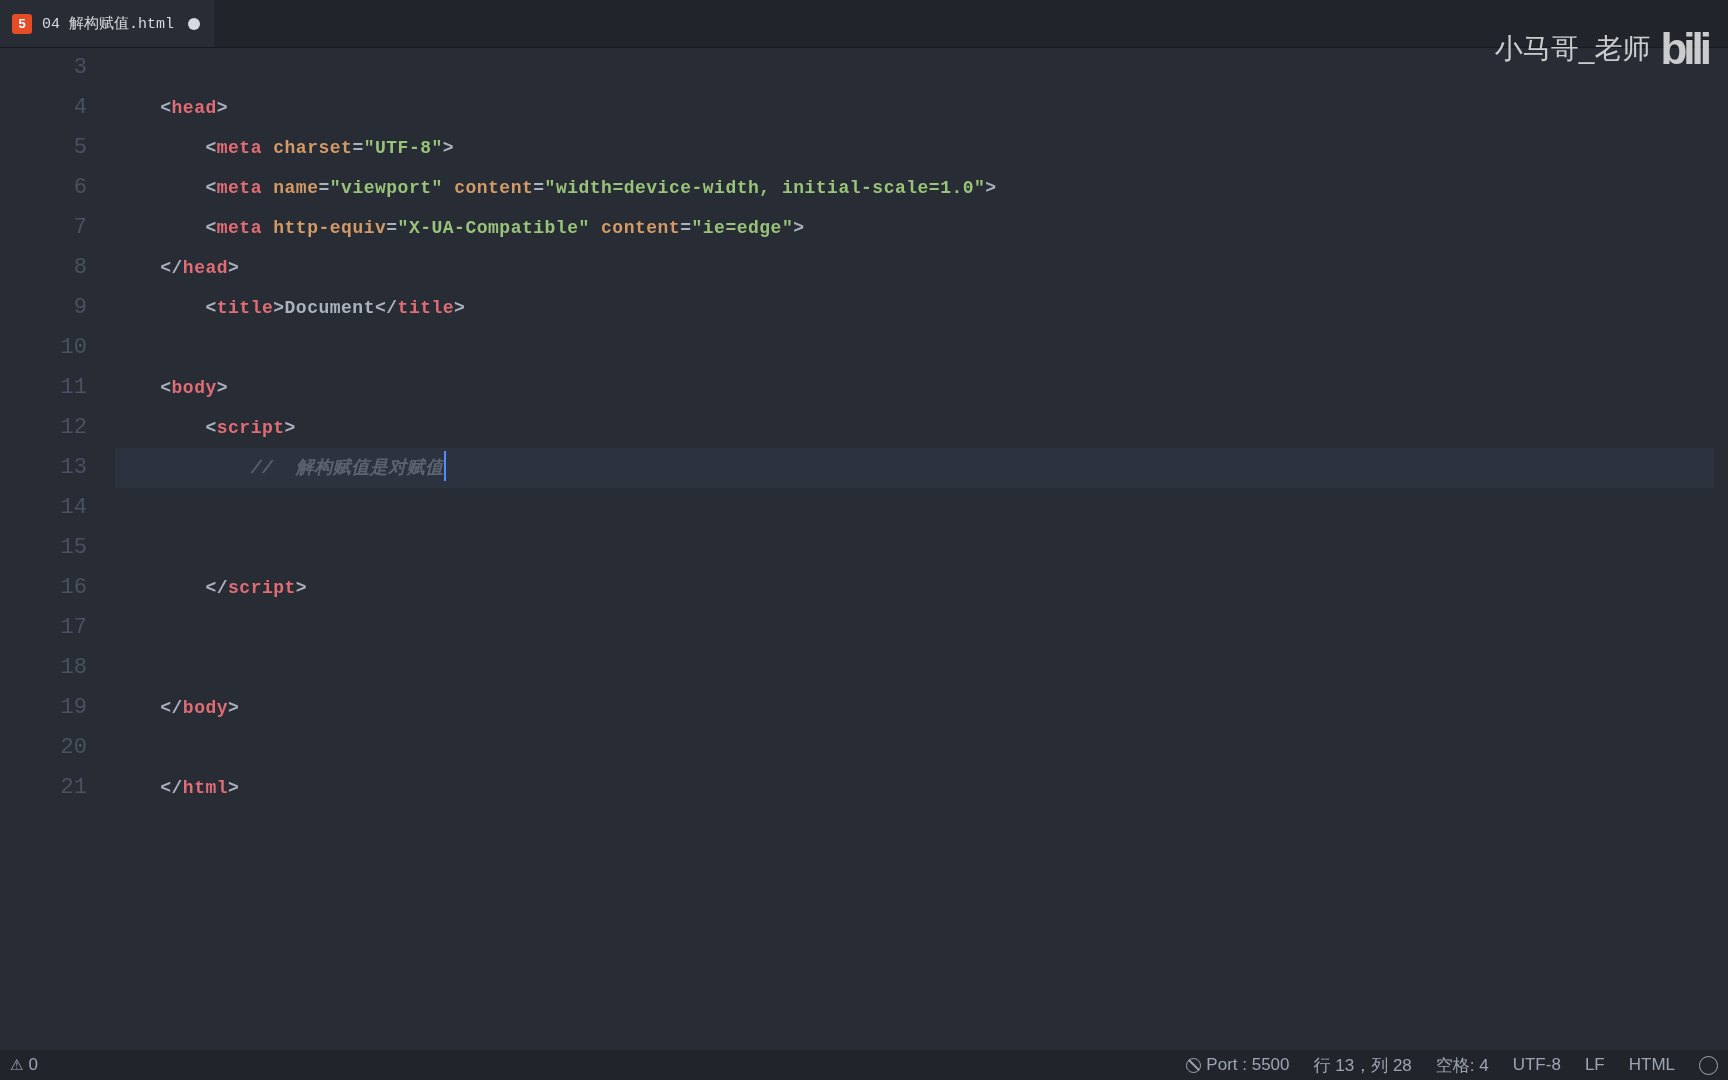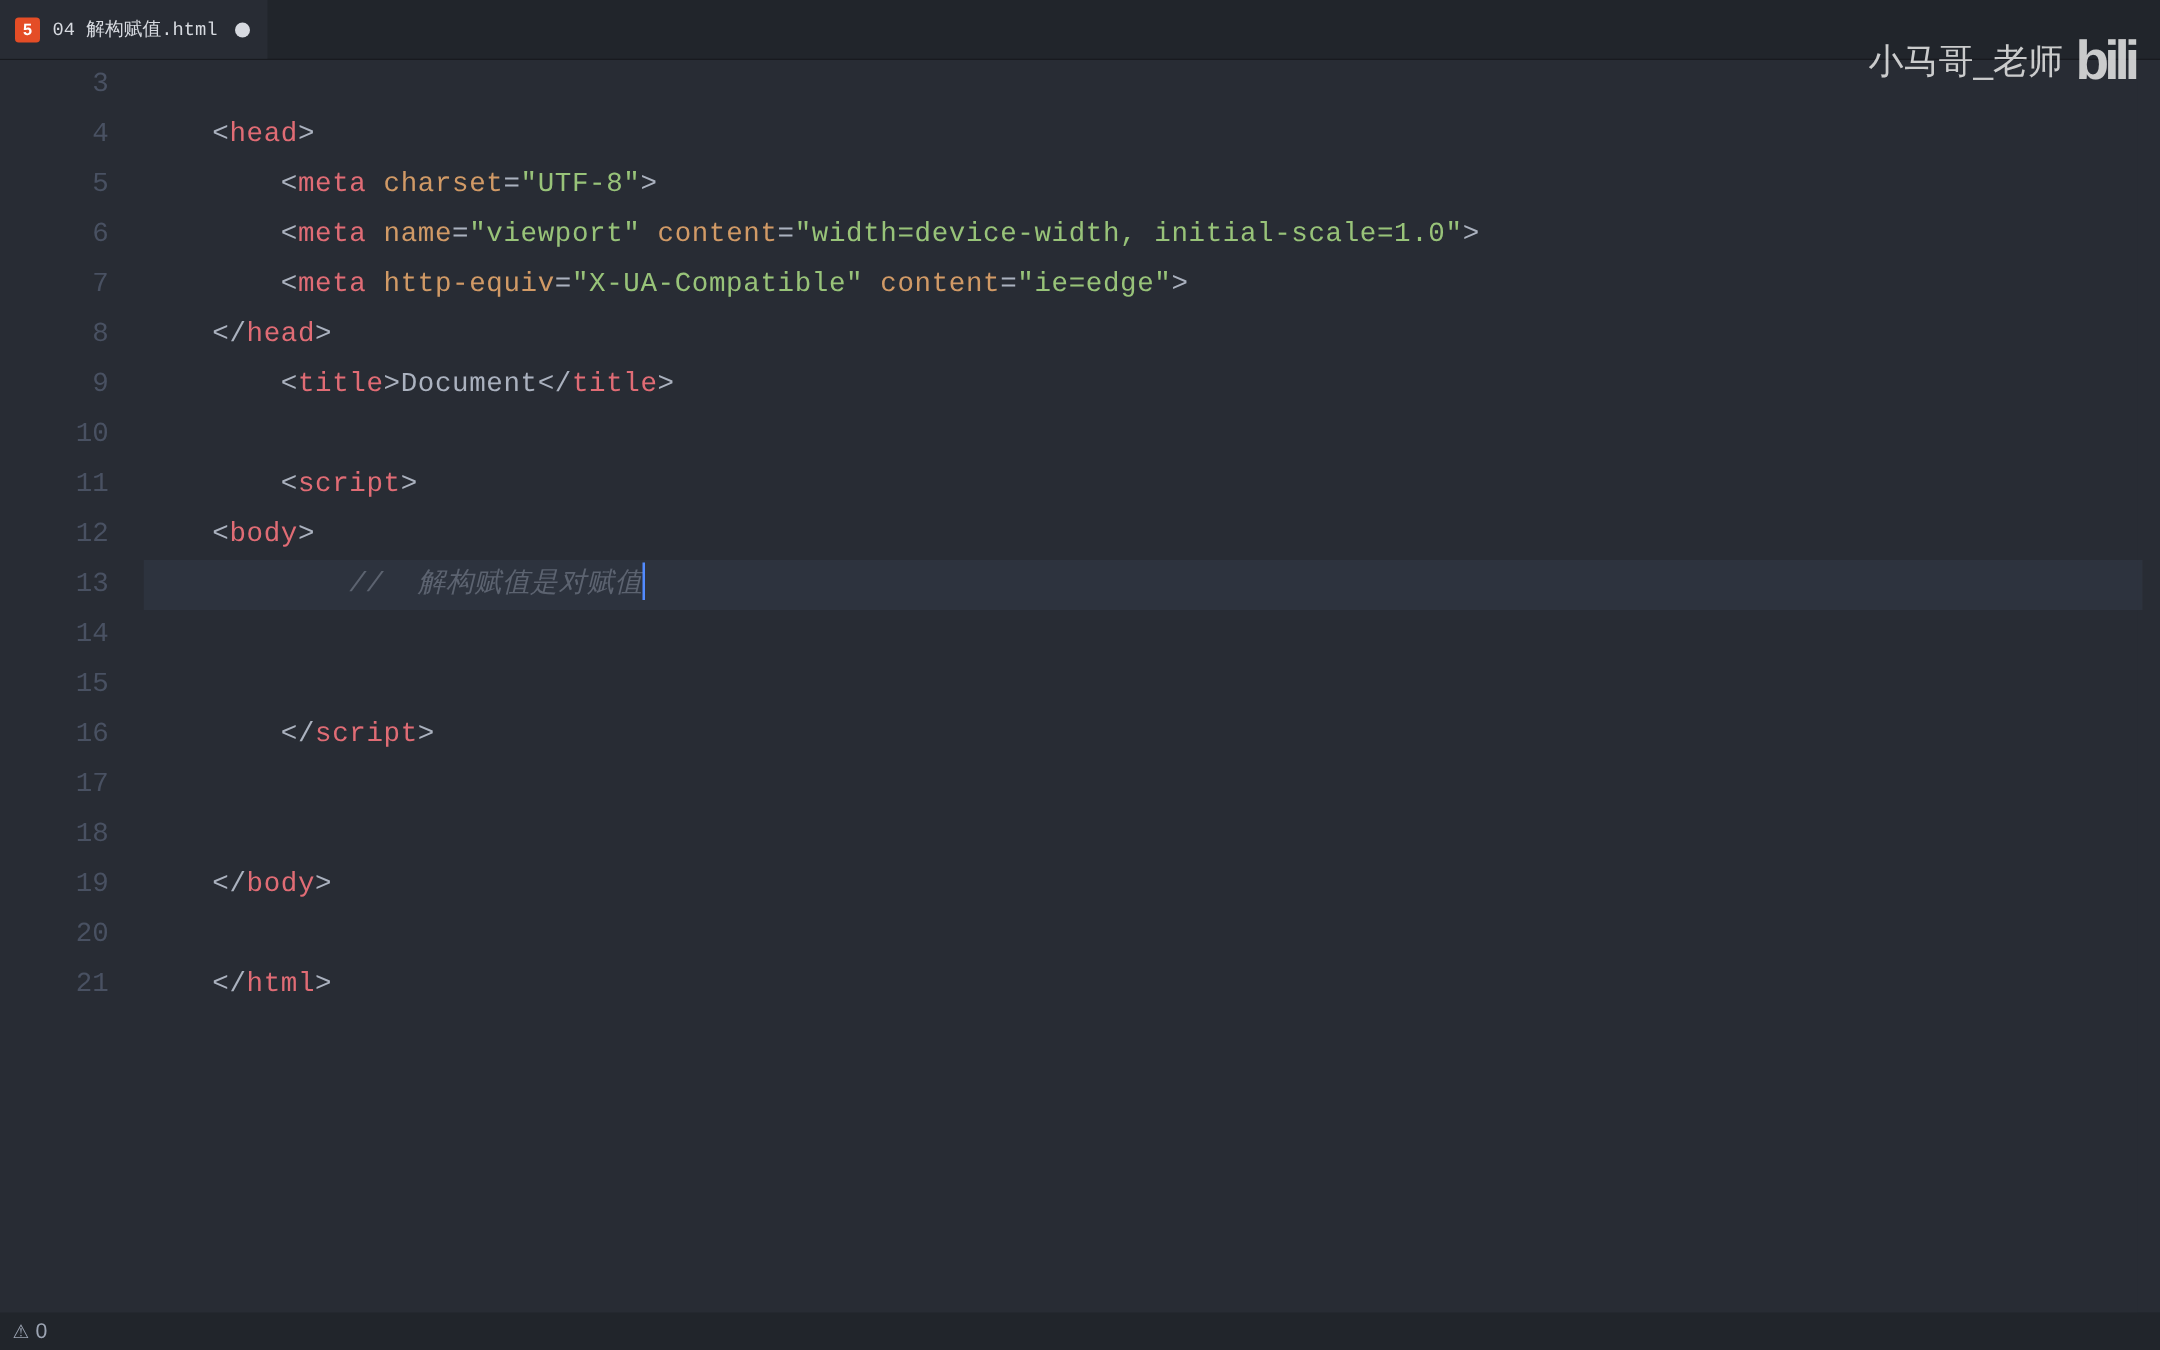--- a/index.html
+++ b/index.html
@@ -68,21 +68,21 @@
 .code {
   flex: 1;
   position: relative;
 }
 .line {
   height: 40px;
   line-height: 40px;
   white-space: pre;
 }
 .gutter .line { font-size: 22px; }
-.code .line { font-size: 22px; letter-spacing: 0.5px; }
+.code .line { font-size: 18px; letter-spacing: 0.5px; font-weight: bold; }
 .hl-line {
   position: absolute;
   left: 0;
   right: 14px;
   height: 40px;
   background: rgba(153, 187, 255, 0.05);
   z-index: 0;
 }
 .cursor {
   display: inline-block;
@@ -200,35 +200,47 @@
   <div class="code" id="code">
     <div class="minimap"></div>
   <div class="line code-content"><span>    </span></div>
       <div class="line code-content"><span>    </span><span class="punct">&lt;</span><span class="tagname">head</span><span class="punct">&gt;</span></div>
       <div class="line code-content"><span>        </span><span class="punct">&lt;</span><span class="tagname">meta</span><span class="punct"> </span><span class="attr">charset</span><span class="punct">=</span><span class="string">"UTF-8"</span><span class="punct">&gt;</span></div>
       <div class="line code-content"><span>        </span><span class="punct">&lt;</span><span class="tagname">meta</span><span class="punct"> </span><span class="attr">name</span><span class="punct">=</span><span class="string">"viewport"</span><span class="punct"> </span><span class="attr">content</span><span class="punct">=</span><span class="string">"width=device-width, initial-scale=1.0"</span><span class="punct">&gt;</span></div>
       <div class="line code-content"><span>        </span><span class="punct">&lt;</span><span class="tagname">meta</span><span class="punct"> </span><span class="attr">http-equiv</span><span class="punct">=</span><span class="string">"X-UA-Compatible"</span><span class="punct"> </span><span class="attr">content</span><span class="punct">=</span><span class="string">"ie=edge"</span><span class="punct">&gt;</span></div>
       <div class="line code-content"><span>    </span><span class="punct">&lt;/</span><span class="tagname">head</span><span class="punct">&gt;</span></div>
       <div class="line code-content"><span>        </span><span class="punct">&lt;</span><span class="tagname">title</span><span class="punct">&gt;</span><span class="punct">Document</span><span class="punct">&lt;/</span><span class="tagname">title</span><span class="punct">&gt;</span></div>
       <div class="line code-content"><span>    </span></div>
+      <div class="line code-content"><span>    </span><span class="punct">&lt;</span><span class="tagname">body</span><span class="punct">&gt;</span></div>
       <div class="line code-content"><span>        </span><span class="punct">&lt;</span><span class="tagname">script</span><span class="punct">&gt;</span></div>
-      <div class="line code-content"><span>    </span><span class="punct">&lt;</span><span class="tagname">body</span><span class="punct">&gt;</span></div>
       <div class="hl-line" style="top: 400px;"></div>
       <div class="line code-content"><span>            </span><span class="comment">//  解构赋值是对赋值</span><span class="cursor"></span></div>
       <div class="line code-content"><span>            </span></div>
       <div class="line code-content"><span>            </span></div>
       <div class="line code-content"><span>        </span><span class="punct">&lt;/</span><span class="tagname">script</span><span class="punct">&gt;</span></div>
       <div class="line code-content"><span>    </span></div>
       <div class="line code-content"><span>    </span></div>
       <div class="line code-content"><span>    </span><span class="punct">&lt;/</span><span class="tagname">body</span><span class="punct">&gt;</span></div>
       <div class="line code-content"><span>    </span></div>
       <div class="line code-content"><span>    </span><span class="punct">&lt;/</span><span class="tagname">html</span><span class="punct">&gt;</span></div>
     </div>
 </div>
 
 <div class="status-bar">
   <div class="status-left">
     <span class="status-item">
       <span class="warn-icon"></span>
       <span>0</span>
     </span>
   </div>
+  <div class="status-right">
+    <span class="status-item">
+      <span class="block-icon"></span>
+      <span>Port : 5500</span>
+    </span>
+    <span class="status-item">行 13，列 28</span>
+    <span class="status-item">空格: 4</span>
+    <span class="status-item">UTF-8</span>
+    <span class="status-item">LF</span>
+    <span class="status-item">HTML</span>
+    <span class="smile-icon"></span>
+  </div>
 </div>
 
 </body></html>

